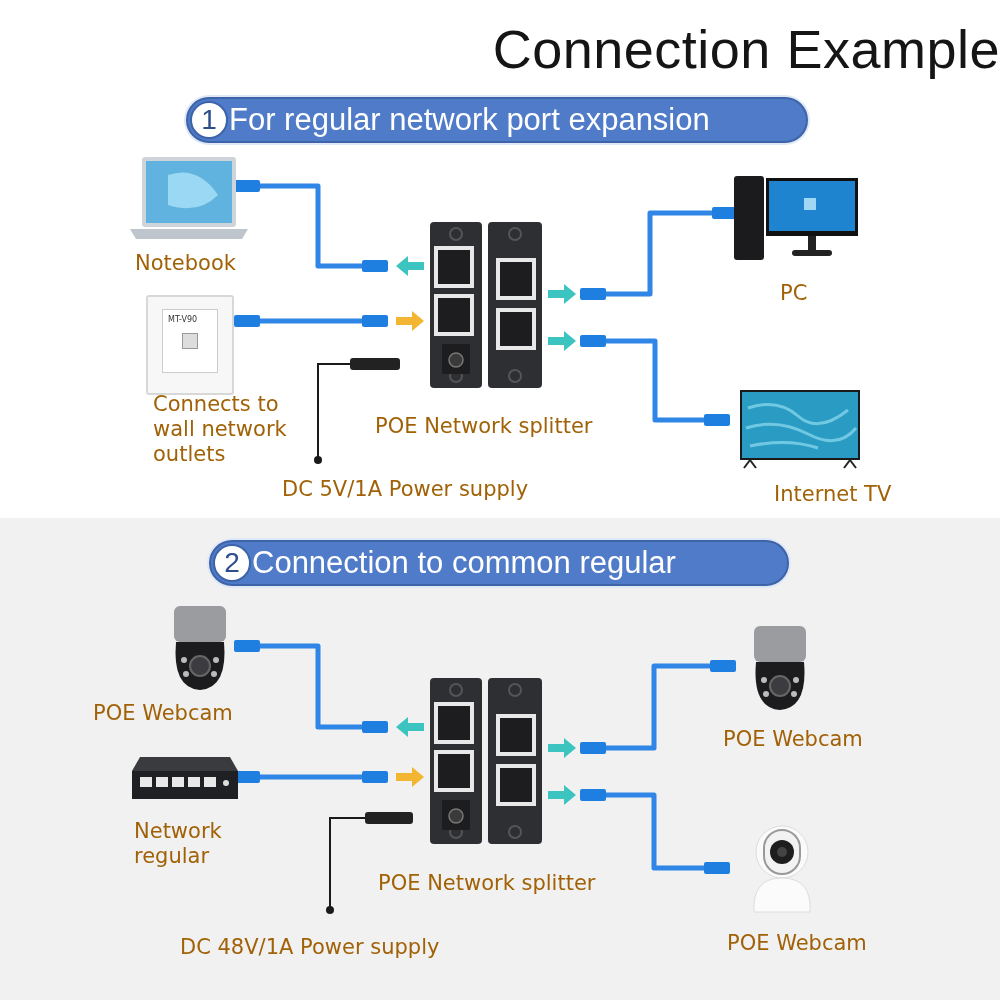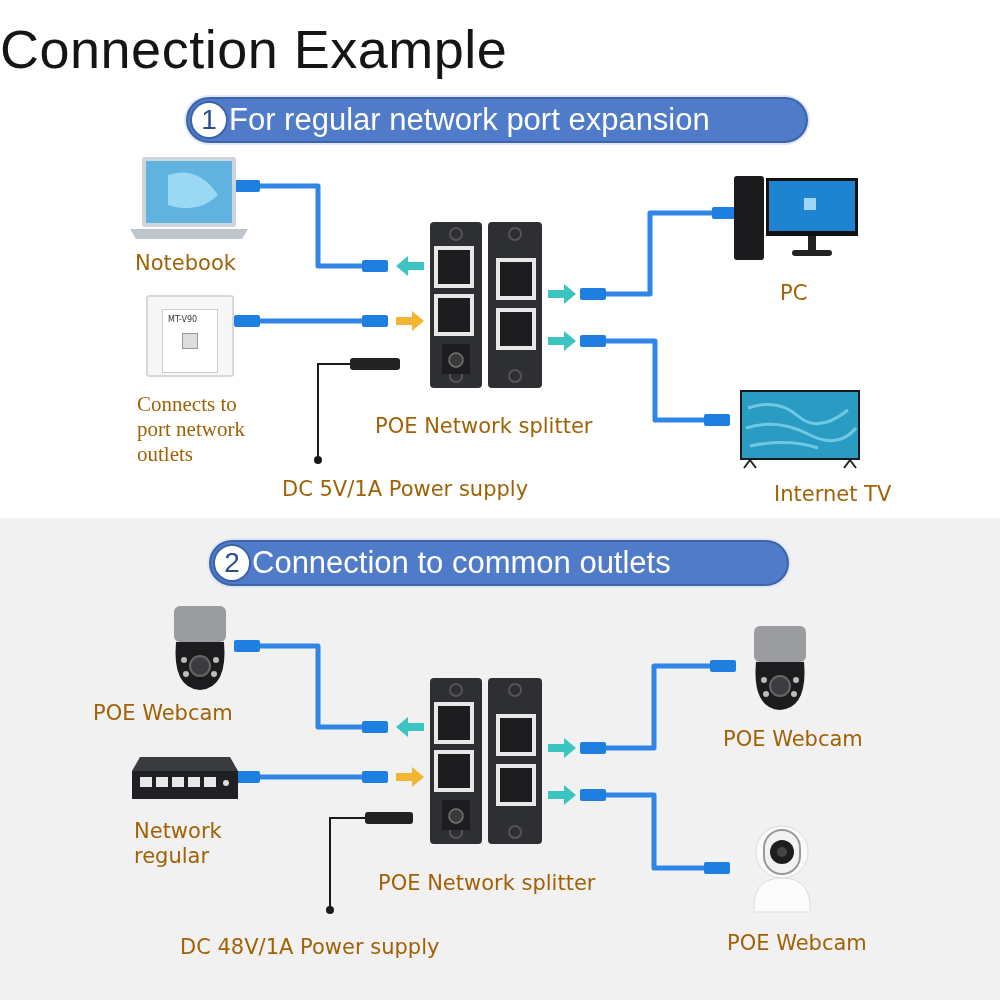--- a/index.html
+++ b/index.html
@@ -1,21 +1,21 @@
 <!DOCTYPE html>
 <html><head>
 <meta charset="utf-8">
 <style>
   * { box-sizing: border-box; margin: 0; padding: 0; }
   html, body { width: 1000px; height: 1000px; overflow: hidden; background: #ffffff; }
   body { position: relative; font-family: "DejaVu Sans", sans-serif; color: #1a1a1a; }
   .section { position: absolute; left: 0; width: 1000px; }
   #sec1 { top: 0; height: 518px; background: #ffffff; }
   #sec2 { top: 518px; height: 482px; background: #f1f1f1; }
-  .main-title { position: absolute; top: 18px; left: 0; width: 1000px; text-align: left;
+  .main-title { position: absolute; top: 18px; left: 0; width: 1000px; text-align: right;
     font-family: "Liberation Sans", sans-serif; font-size: 54px; color: #151515; letter-spacing: 0.5px; }
   .banner { position: absolute; height: 46px; border-radius: 23px; background: #4f7bc8;
     border: 2px solid #3d63a8; box-shadow: 0 0 0 2px #dfe8f6; display: flex; align-items: center; }
   .banner .num { width: 38px; height: 38px; border-radius: 50%; background: #ffffff; border: 2px solid #3d63a8;
     color: #2d4d8c; font-size: 28px; display: flex; align-items: center; justify-content: center; margin-left: 2px;
     font-family: "Liberation Sans", sans-serif; }
   .banner .txt { color: #ffffff; font-size: 31px; margin-left: 1px; font-family: "Liberation Sans", sans-serif; white-space: nowrap; }
   .label { position: absolute; font-size: 21px; color: #a16207; line-height: 25px; white-space: nowrap; }
   svg.wires { position: absolute; left: 0; top: 0; width: 1000px; height: 1000px; pointer-events: none; }
   .dev { position: absolute; }
@@ -28,21 +28,21 @@
 
 <div class="main-title">Connection Example</div>
 
 <div class="banner" style="left:186px; top:97px; width:622px;">
   <div class="num">1</div>
   <div class="txt">For regular network port expansion</div>
 </div>
 
 <div class="banner" style="left:209px; top:540px; width:580px;">
   <div class="num">2</div>
-  <div class="txt">Connection to common outlets</div>
+  <div class="txt">Connection to common regular</div>
 </div>
 
 <svg class="wires" viewBox="0 0 1000 1000">
   <g fill="none" stroke="#2f86e6" stroke-width="5" stroke-linejoin="round">
 
     <path d="M258,186 L318,186 L318,266 L370,266"></path>
     <path d="M258,321 L370,321"></path>
     <path d="M590,294 L650,294 L650,213 L720,213"></path>
     <path d="M590,341 L655,341 L655,420 L712,420"></path>
 
@@ -145,28 +145,28 @@
 </svg>
 
 <svg class="dev" style="left:128px; top:155px;" width="122" height="90" viewBox="0 0 122 90">
   <rect x="14" y="2" width="94" height="70" rx="3" fill="#cfd4da"></rect>
   <rect x="18" y="6" width="86" height="62" fill="#5fb3de"></rect>
   <path d="M40,20 Q70,10 90,40 Q70,60 40,50 Z" fill="#a9e1f7" opacity="0.8"></path>
   <path d="M2,74 L120,74 L114,84 L8,84 Z" fill="#bfc5cc"></path>
 </svg>
 <div class="label" style="left:135px; top:251px;">Notebook</div>
 
-<div class="dev" style="left:146px; top:295px; width:88px; height:82px; background:#f7f7f7; border:2px solid #d8d8d8; border-radius:3px;">
+<div class="dev" style="left:146px; top:295px; width:88px; height:100px; background:#f7f7f7; border:2px solid #d8d8d8; border-radius:3px;">
   <div style="position:absolute; left:14px; top:12px; width:56px; height:64px; border:1px solid #ccc; background:#fff;"></div>
   <div style="position:absolute; left:20px; top:18px; font-size:8px; color:#333;">MT-V90</div>
   <div style="position:absolute; left:34px; top:36px; width:16px; height:16px; border:1px solid #999; background:#ddd;"></div>
 </div>
-<div class="label" style="left:137px; top:392px;font-family:Liberation Serif, serif;">
+<div class="label" style="left:153px; top:392px;">
   <div>Connects to</div>
-  <div>port network</div>
+  <div>wall network</div>
   <div>outlets</div>
 </div>
 
 <div class="label" style="left:375px; top:414px;">POE Network splitter</div>
 <div class="label" style="left:272px; top:477px;margin-left:10px;">DC 5V/1A Power supply</div>
 
 <svg class="dev" style="left:730px; top:172px;" width="130" height="92" viewBox="0 0 130 92">
   <rect x="4" y="4" width="30" height="84" rx="3" fill="#1b1b1d"></rect>
   <rect x="36" y="6" width="92" height="58" fill="#111"></rect>
   <rect x="39" y="9" width="86" height="50" fill="#1f84d0"></rect>

